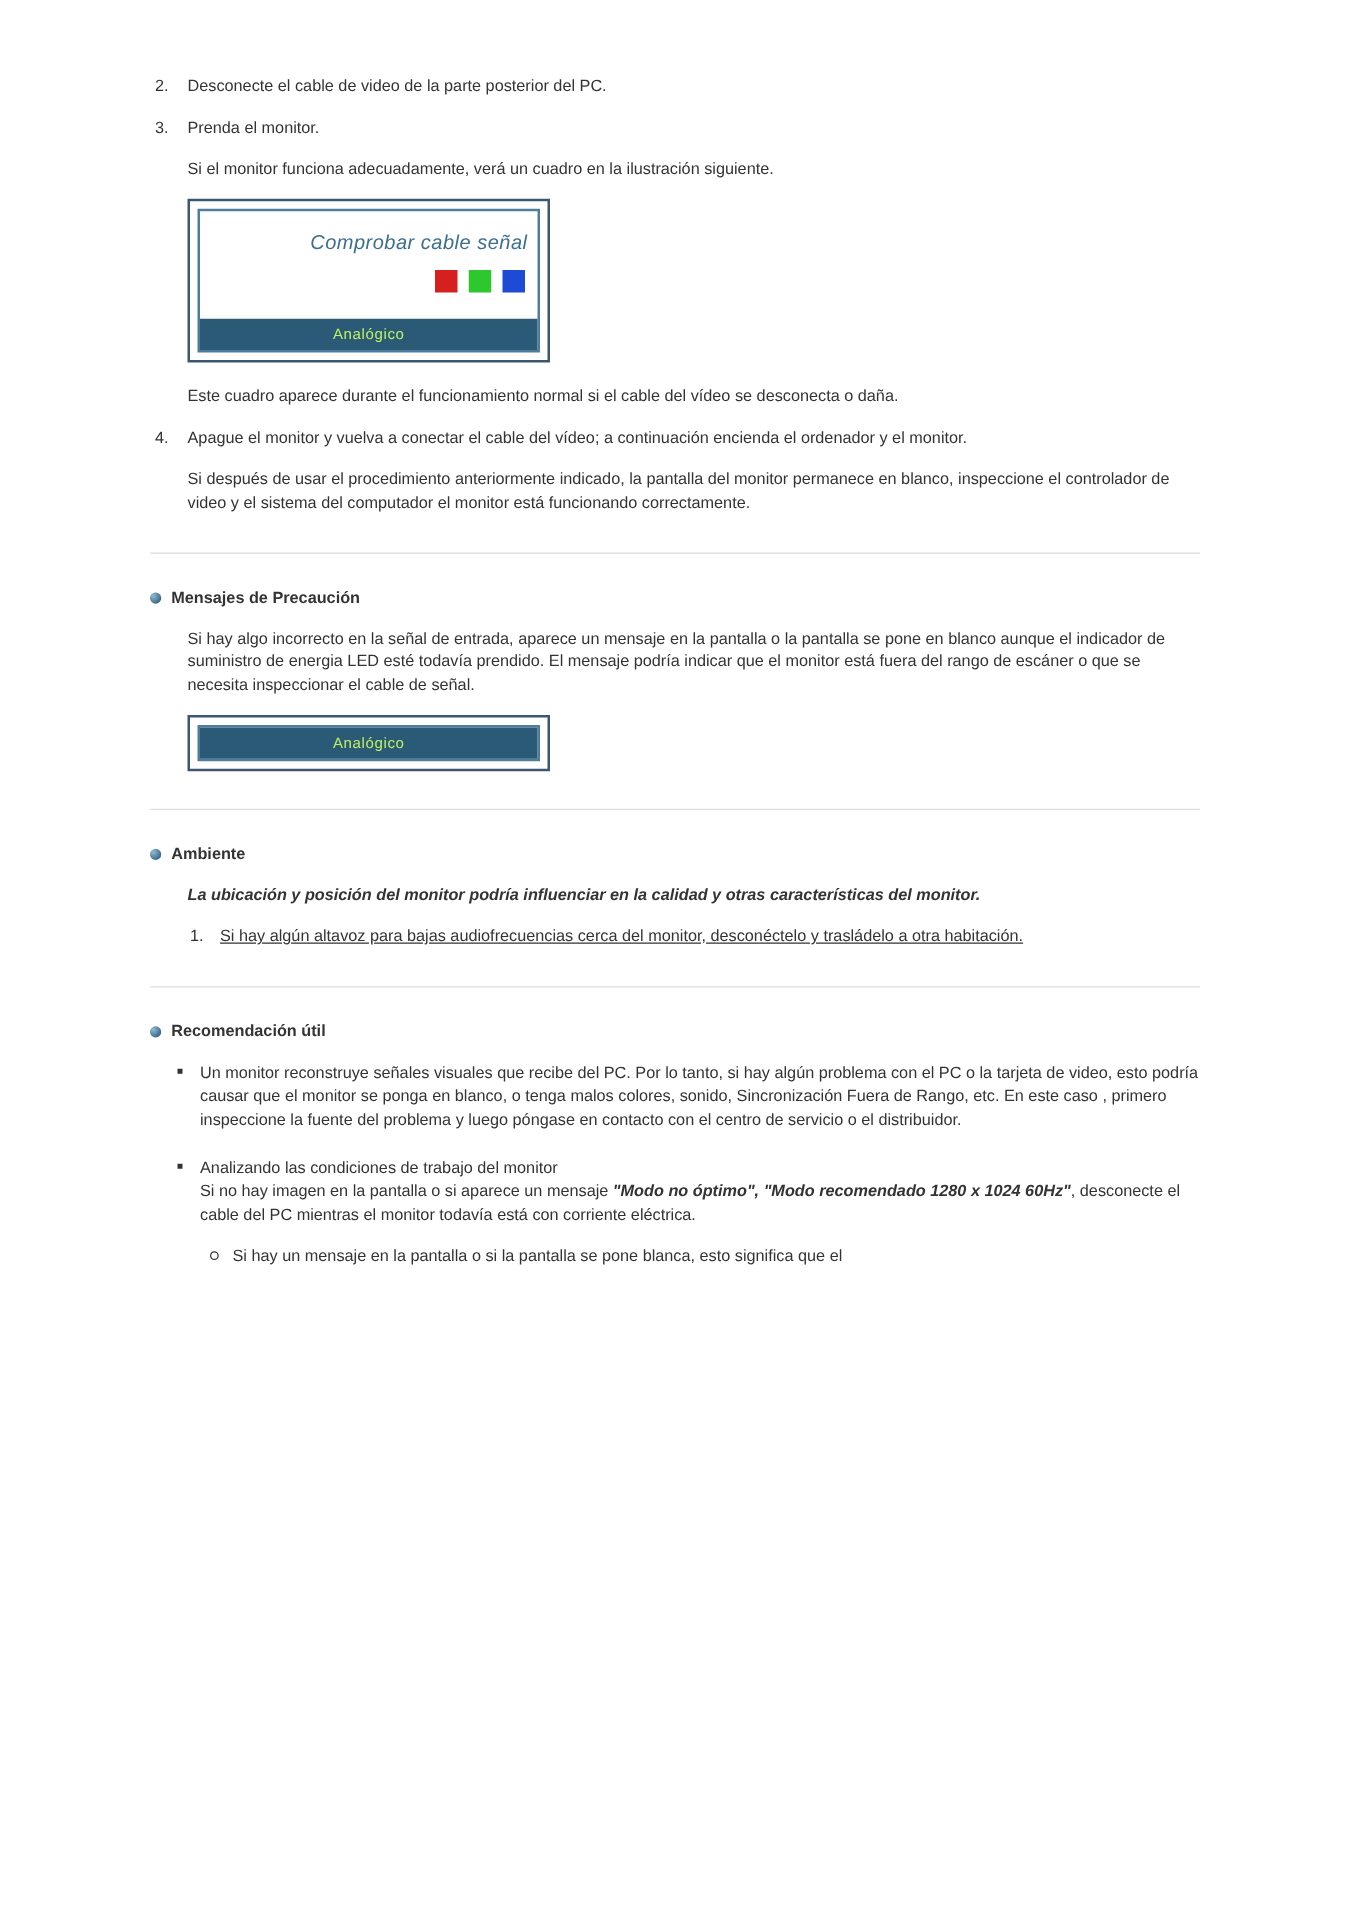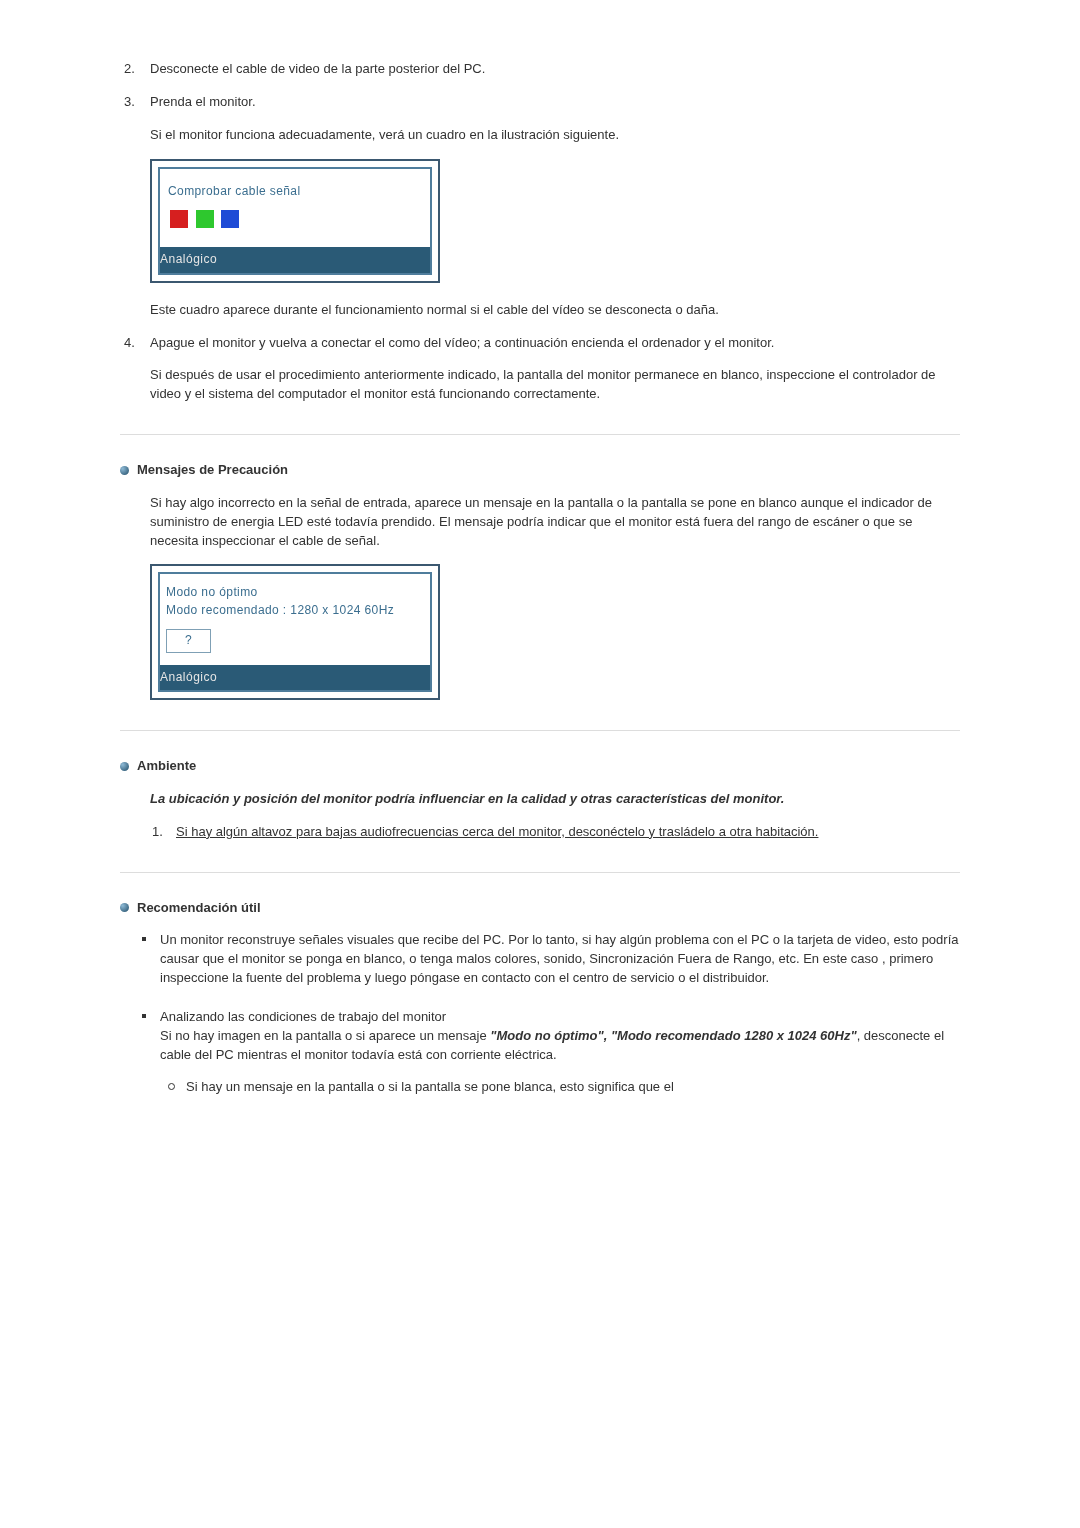--- a/index.html
+++ b/index.html
@@ -33,41 +33,43 @@
     margin: 14px 0 18px 0;
     border: 2px solid #3b5870;
     background: #fff;
     box-sizing: border-box;
   }
   .callout-inner {
     margin: 6px;
     border: 2px solid #4f7d9c;
   }
   .callout-body {
-    text-align: left;
+    text-align: right;
     padding: 14px 8px 14px 8px;
-    font-size: 12px;
+    font-size: 16px;
     color: #3b6e8f;
     letter-spacing: 0.4px;
+    font-style: italic;
   }
   .sq-row {
     margin-top: 10px;
   }
   .sq-row span.sq {
     display: inline-block;
     width: 18px;
     height: 18px;
     margin: 0 2px;
   }
   .sq.red   { background:#d61f1f; }
   .sq.green { background:#2ec82e; }
   .sq.blue  { background:#1e4bd6; }
   .callout-footer {
     background:#2a5a76;
-    color:#e5e5e5;
+    color:#bef264;
+    text-align:center;
     font-size:12px;
     padding:4px 0;
     letter-spacing:0.5px;
   }
   .qbox {
     display:inline-block;
     border:1px solid #7fa0b5;
     padding:2px 18px;
     margin-top:10px;
     color:#3b6e8f;
@@ -166,41 +168,36 @@
             <span class="sq blue"></span>
           </div>
         </div>
         <div class="callout-footer">Analógico</div>
       </div>
     </div>
 
     <p>Este cuadro aparece durante el funcionamiento normal si el cable del vídeo se desconecta o daña.</p>
   </li>
   <li data-num="4">
-    <span>Apague el monitor y vuelva a conectar el como del vídeo; a continuación encienda el ordenador y el monitor.</span>
+    <span>Apague el monitor y vuelva a conectar el cable del vídeo; a continuación encienda el ordenador y el monitor.</span>
     <p>Si después de usar el procedimiento anteriormente indicado, la pantalla del monitor permanece en blanco, inspeccione el controlador de video y el sistema del computador el monitor está funcionando correctamente.</p>
   </li>
 </ol>
 
 <hr class="section-sep">
 
 <div class="heading-row">
   <span class="bullet-icon"></span>
   <span>Mensajes de Precaución</span>
 </div>
 <div class="section-body">
   <p>Si hay algo incorrecto en la señal de entrada, aparece un mensaje en la pantalla o la pantalla se pone en blanco aunque el indicador de suministro de energia LED esté todavía prendido. El mensaje podría indicar que el monitor está fuera del rango de escáner o que se necesita inspeccionar el cable de señal.</p>
 
   <div class="callout">
     <div class="callout-inner">
-      <div class="callout-body" style="padding:10px 6px 12px 6px;">
-        <div>Modo no óptimo</div>
-        <div>Modo recomendado : 1280 x 1024  60Hz</div>
-        <div class="qbox">?</div>
-      </div>
       <div class="callout-footer">Analógico</div>
     </div>
   </div>
 </div>
 
 <hr class="section-sep">
 
 <div class="heading-row">
   <span class="bullet-icon"></span>
   <span>Ambiente</span>

